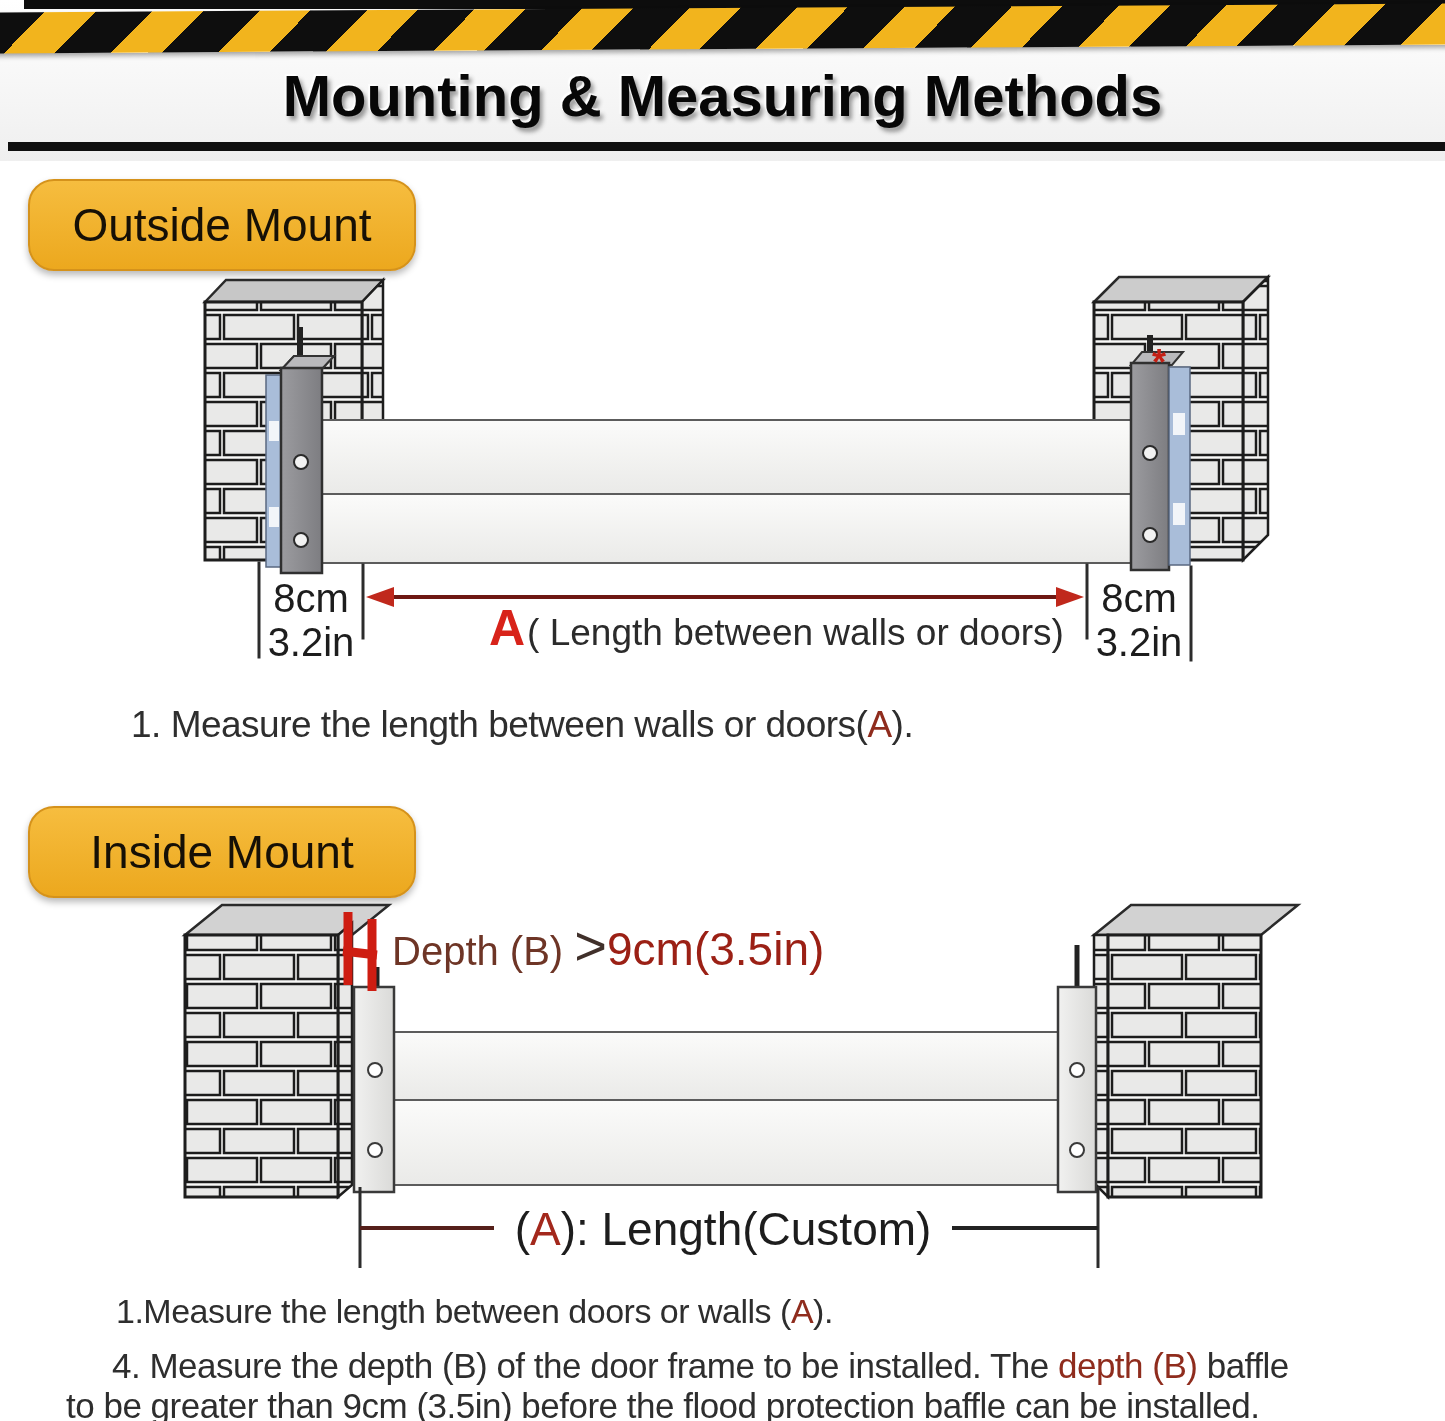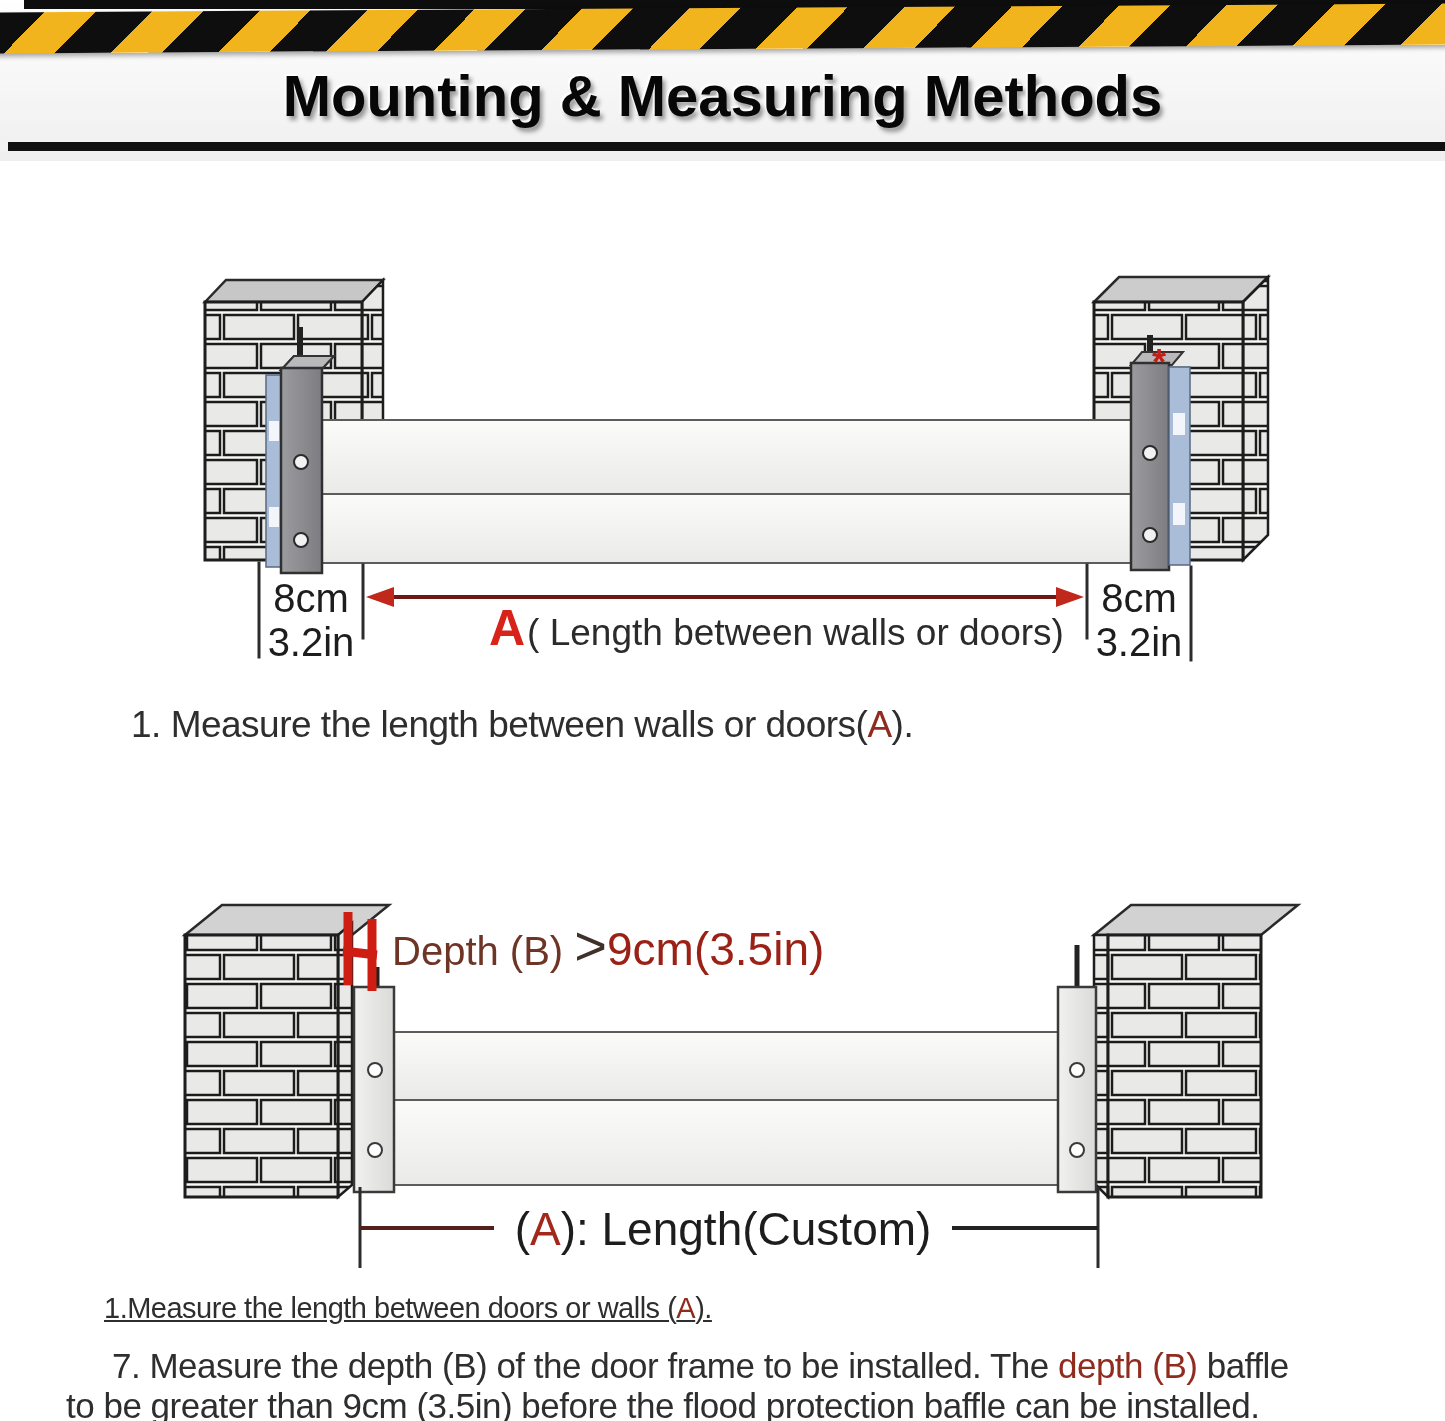--- a/index.html
+++ b/index.html
@@ -36,40 +36,43 @@
   
   .diagram{position:absolute;left:0;}
   #diagram-outside{top:255px;}
   #diagram-inside{top:895px;}
   svg text{font-family:"Liberation Sans", sans-serif;}
   
   .steps{position:absolute;letter-spacing:-0.5px;color:#2e2e2e;}
   .step-line{white-space:nowrap;}
   #steps-outside{left:131px;top:704px;font-size:37px;text-align:right;}
   #steps-outside .step-line{margin-bottom:23px;}
-  #steps-inside-1{left:104px;top:1292px;font-size:29px;text-decoration:underline;}
+  #steps-inside-1{left:116px;top:1292px;font-size:34px;}
   #steps-inside-2{left:112px;top:1346px;font-size:35px;}
   #steps-inside-3{left:66px;top:1386px;font-size:35px;}
   .seg-ink{color:#2e2e2e;}
   .seg-red{color:#8f2c1d;}
 </style>
 </head>
 <body>
 
 <div id="stage">
 
   <div class="banner">
     <div class="banner-topbar"></div>
     <div class="hazard-tape"></div>
     <div class="title-band">
       <h1 class="page-title">Mounting &amp; Measuring Methods</h1>
     </div>
     <div class="banner-underline"></div>
   </div>
 
+  <div class="badge" id="badge-outside">
+    <span>Outside Mount</span>
+  </div>
 
   <svg id="diagram-outside" class="diagram" width="1445" height="440" viewBox="0 0 1445 440">
     <defs>
       <pattern id="bricks" width="74" height="58" patternUnits="userSpaceOnUse">
         <rect width="74" height="58" fill="#f8f8f7"></rect>
         <g fill="#e9e9e8" stroke="#1c1c1c" stroke-width="2.5">
           <rect x="2" y="2" width="70" height="24"></rect>
           <rect x="-35" y="31" width="70" height="24"></rect>
           <rect x="39" y="31" width="70" height="24"></rect>
         </g>
@@ -142,20 +145,23 @@
       <text x="1139" y="357" text-anchor="middle" font-size="40" fill="#1d1d1d">8cm</text>
       <text x="1139" y="401" text-anchor="middle" font-size="40" fill="#1d1d1d">3.2in</text>
       <text x="489" y="390" font-size="37" fill="#2b2b2b"><tspan font-size="50" font-weight="bold" fill="#d8231a">A</tspan><tspan dx="2">( Length between walls or doors)</tspan></text>
     </g>
   </svg>
 
   <div class="steps" id="steps-outside">
     <div class="step-line"><span class="seg-ink">1. Measure the length between walls or doors(</span><span class="seg-red">A</span><span class="seg-ink">).</span></div>
   </div>
 
+  <div class="badge" id="badge-inside">
+    <span>Inside Mount</span>
+  </div>
 
   <svg id="diagram-inside" class="diagram" width="1445" height="395" viewBox="0 0 1445 395">
 
     <g>
       <polygon points="185,40 222,10 389,10 352,40" fill="#d2d2d2" stroke="#2a2a2a" stroke-width="2.5"></polygon>
       <polygon points="338,40 352,28 352,290 338,302" fill="url(#bricks)" stroke="#1d1d1d" stroke-width="2.5"></polygon>
       <rect x="185" y="40" width="153" height="262" fill="url(#bricks)" stroke="#1d1d1d" stroke-width="3"></rect>
     </g>
 
     <g>
@@ -194,16 +200,16 @@
     <g>
       <line x1="360" y1="292" x2="360" y2="373" stroke="#2c2c2c" stroke-width="3"></line>
       <line x1="1098" y1="292" x2="1098" y2="373" stroke="#2c2c2c" stroke-width="3"></line>
       <line x1="360" y1="333" x2="494" y2="333" stroke="#55201a" stroke-width="4"></line>
       <line x1="952" y1="333" x2="1098" y2="333" stroke="#222222" stroke-width="4"></line>
       <text x="723" y="350" text-anchor="middle" font-size="46" fill="#1d1d1d"><tspan>(</tspan><tspan fill="#a3281c">A</tspan><tspan>): Length(Custom)</tspan></text>
     </g>
   </svg>
 
   <div class="steps step-line" id="steps-inside-1"><span class="seg-ink">1.Measure the length between doors or walls (</span><span class="seg-red">A</span><span class="seg-ink">).</span></div>
-  <div class="steps step-line" id="steps-inside-2"><span class="seg-ink">7. Measure the depth (B) of the door frame to be installed. The </span><span class="seg-red">depth (B)</span><span class="seg-ink"> baffle</span></div>
+  <div class="steps step-line" id="steps-inside-2"><span class="seg-ink">4. Measure the depth (B) of the door frame to be installed. The </span><span class="seg-red">depth (B)</span><span class="seg-ink"> baffle</span></div>
   <div class="steps step-line" id="steps-inside-3"><span class="seg-ink">to be greater than 9cm (3.5in) before the flood protection baffle can be installed.</span></div>
 
 </div>
 
 </body></html>

